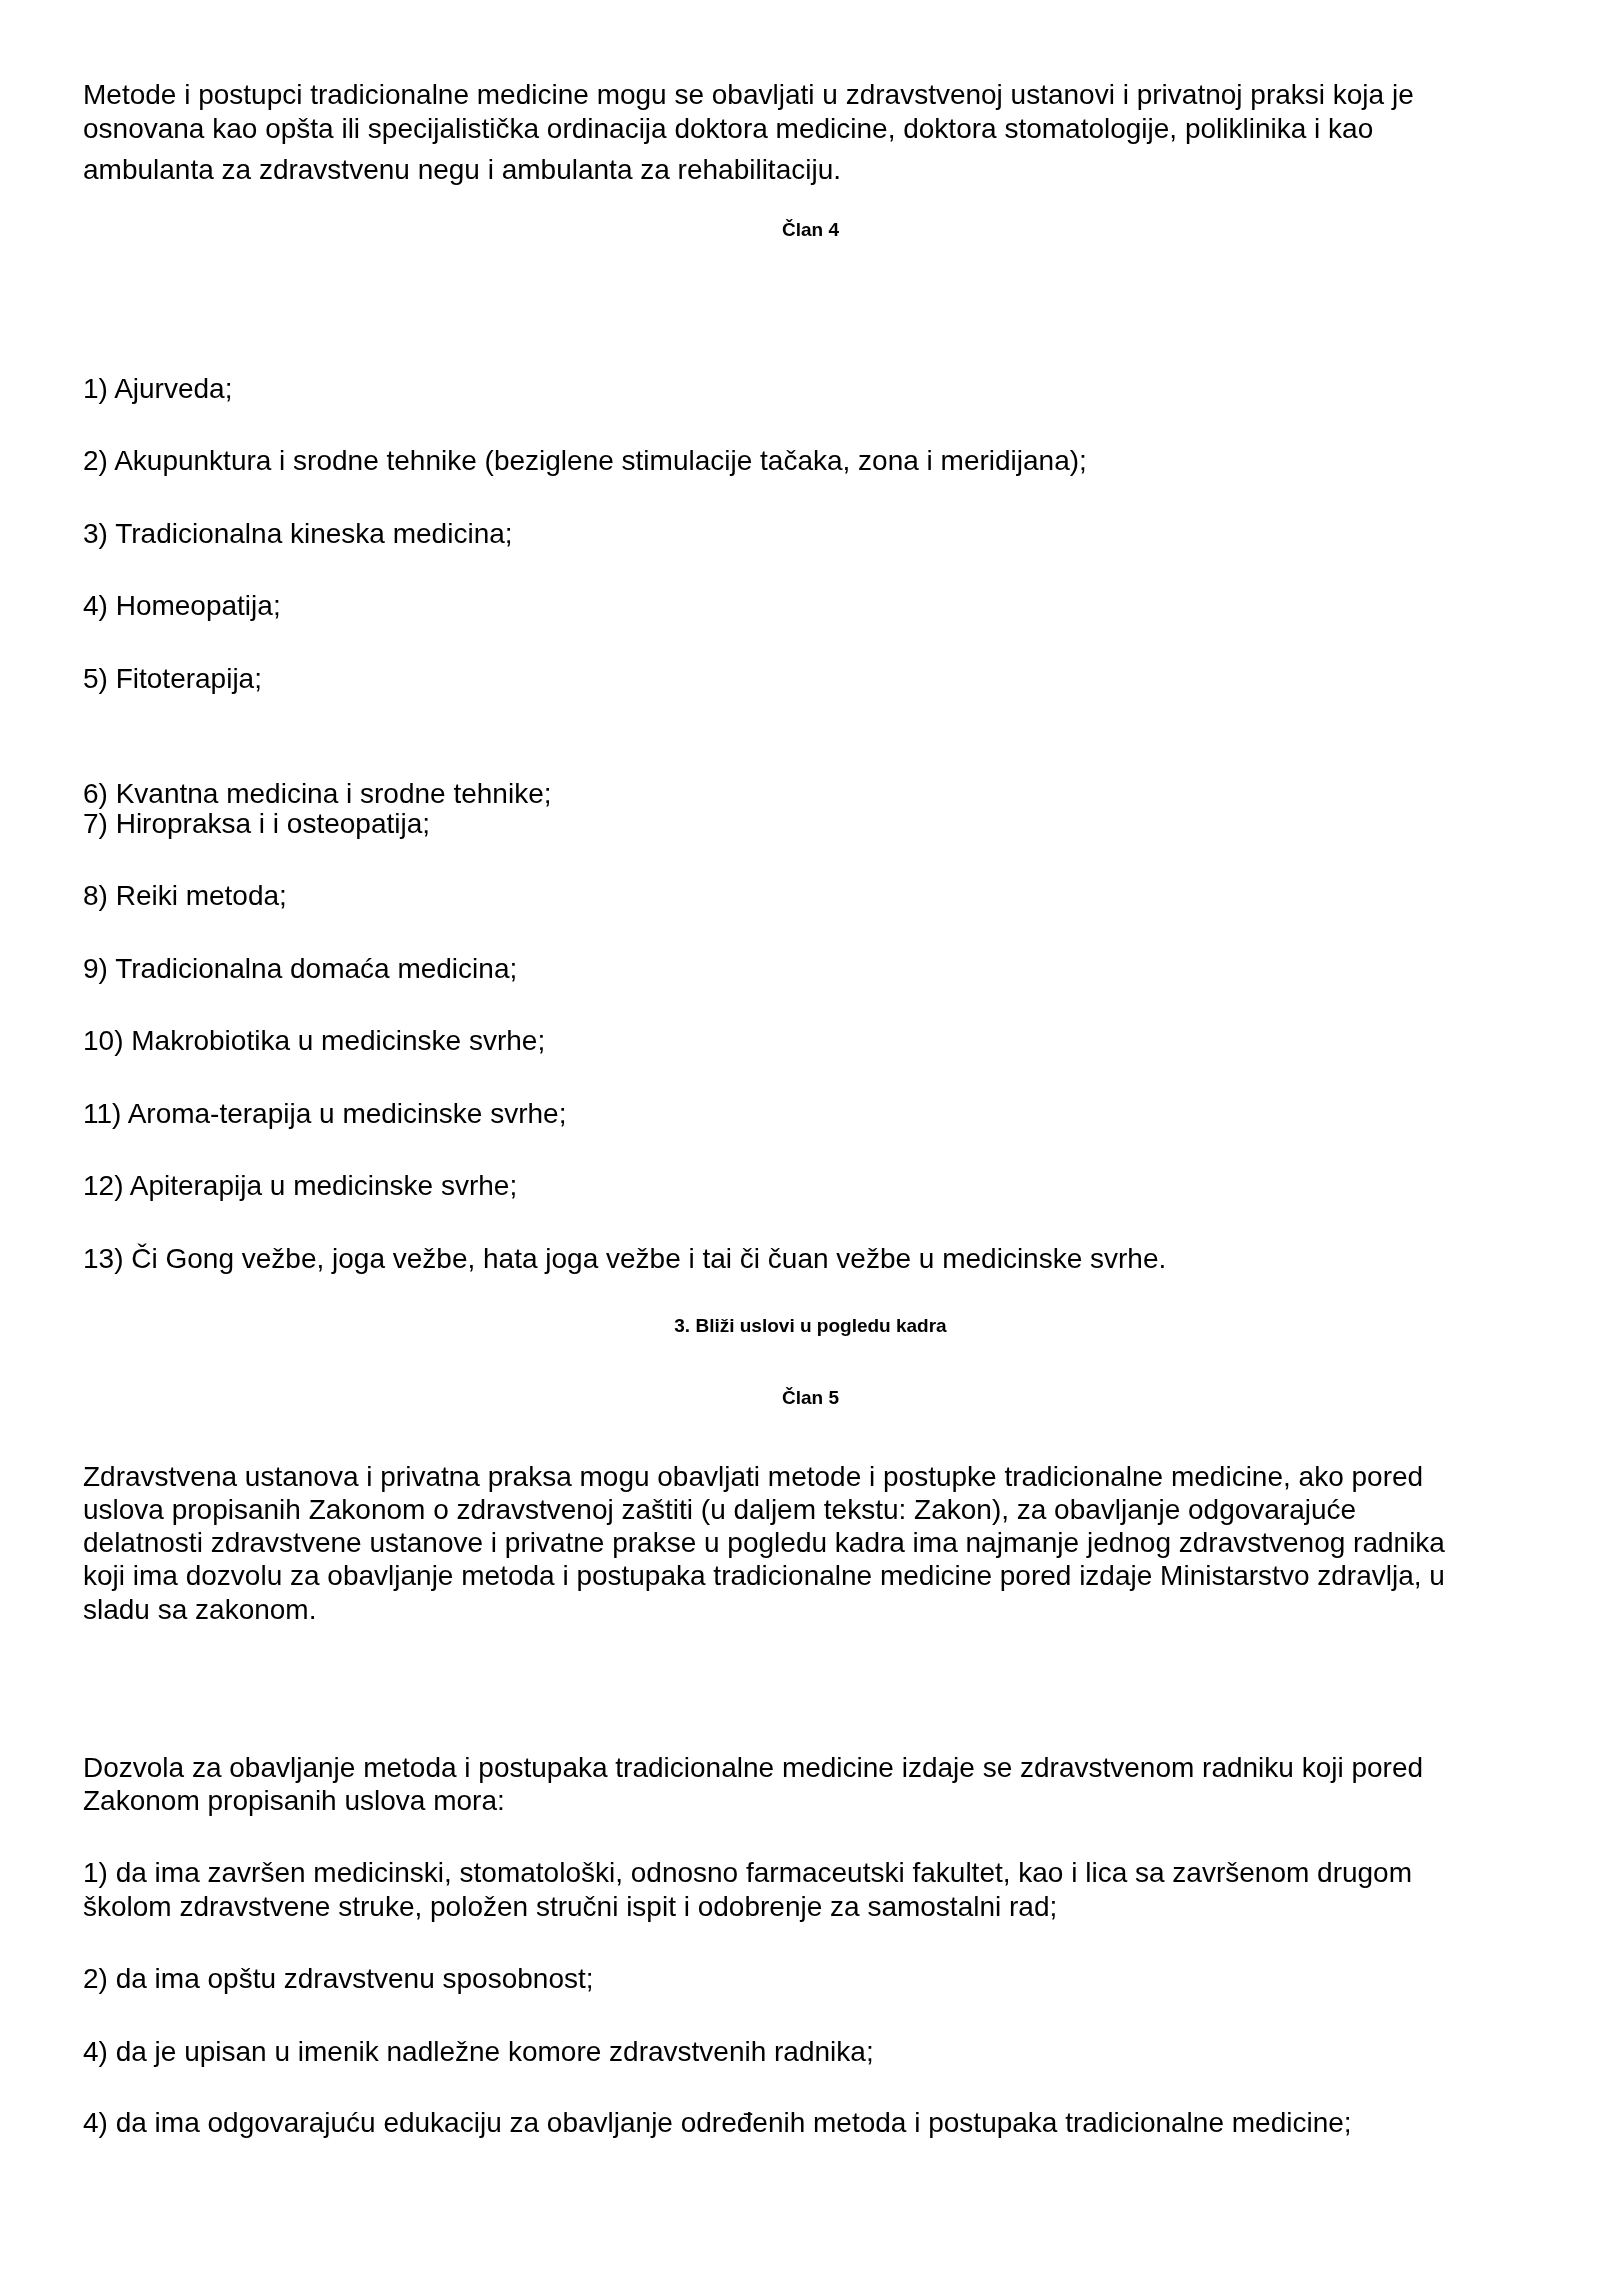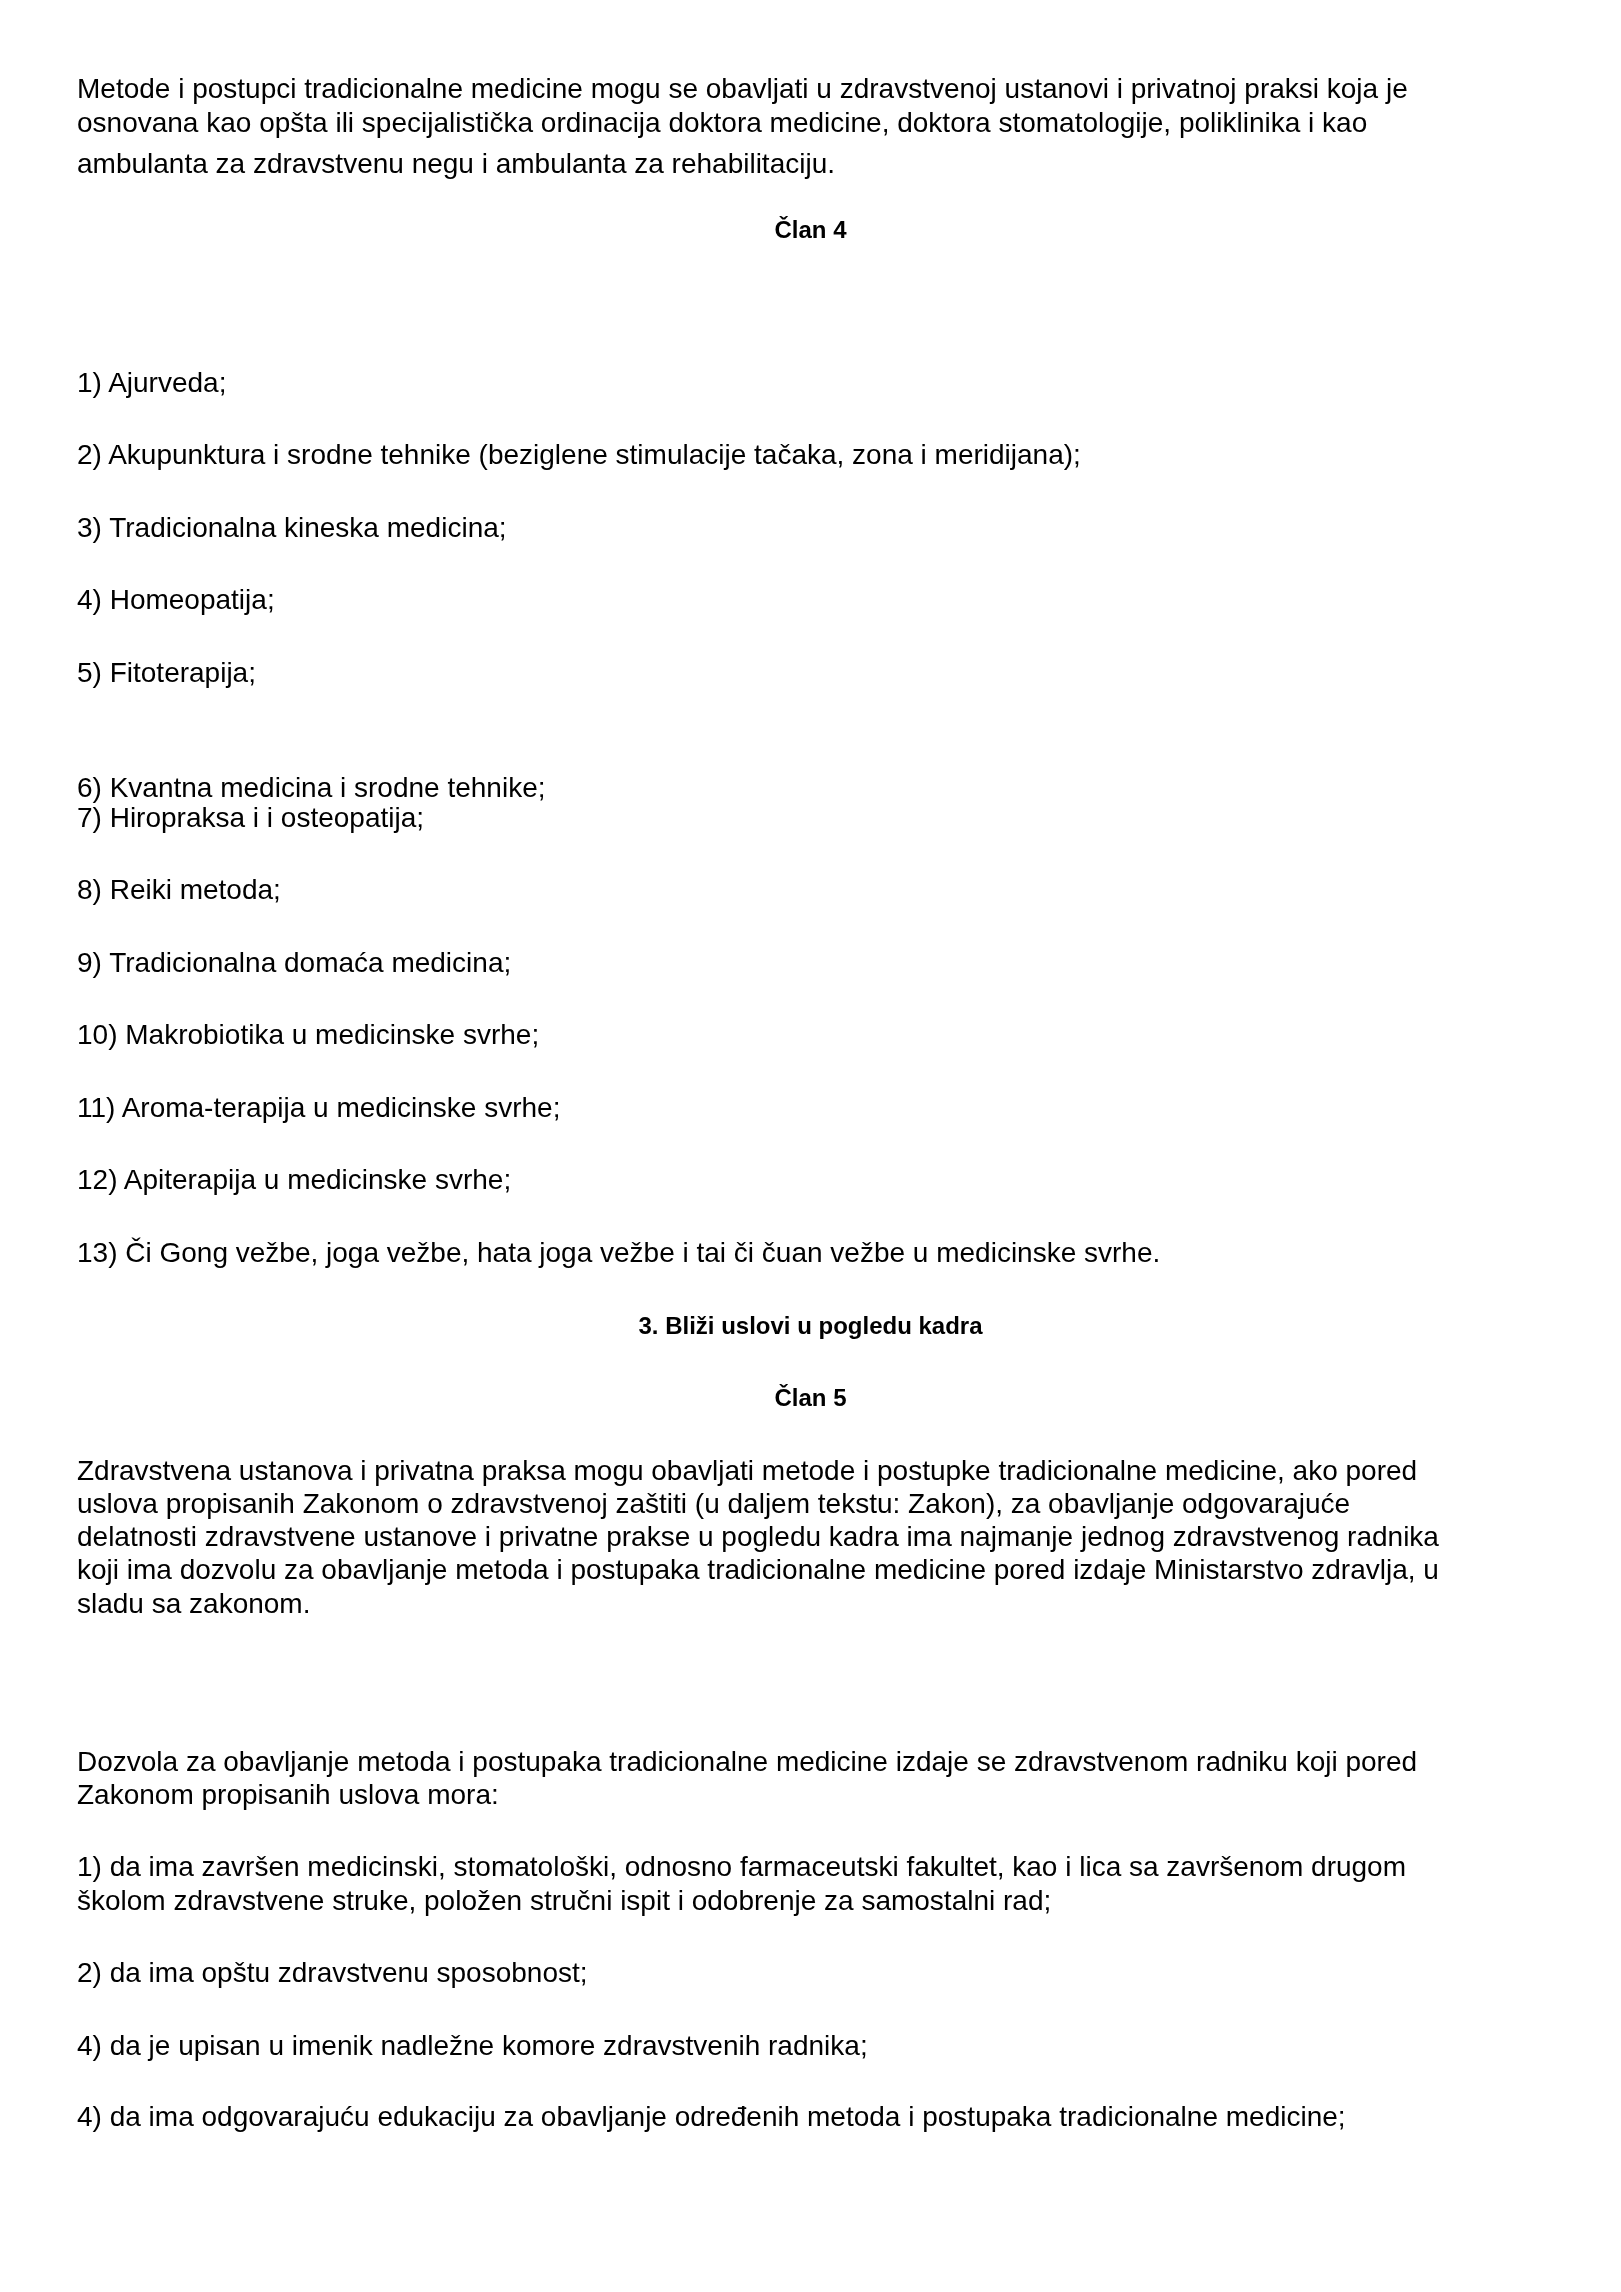--- a/index.html
+++ b/index.html
@@ -6,30 +6,30 @@
     body { width: 1621px; height: 2293px; position: relative; overflow: hidden; }
     .page { position: absolute; left: 0; top: 0; width: 1621px; height: 2293px; background: #ffffff; }
     .ln {
       position: absolute;
       left: 77px;
       font-family: "Liberation Sans", sans-serif;
       font-size: 28px;
       line-height: 28px;
       color: #000000;
       white-space: pre;
-      margin: 0;
+      margin: 6px;
     }
     .hd {
       position: absolute;
       left: 0;
       width: 1621px;
       text-align: center;
       font-family: "Liberation Sans", sans-serif;
       font-weight: bold;
-      font-size: 24px;
+      font-size: 19px;
       line-height: 29px;
       color: #000000;
       white-space: pre;
       margin: 0;
     }
   </style>
 </head>
 <body>
 
 <div class="page">

